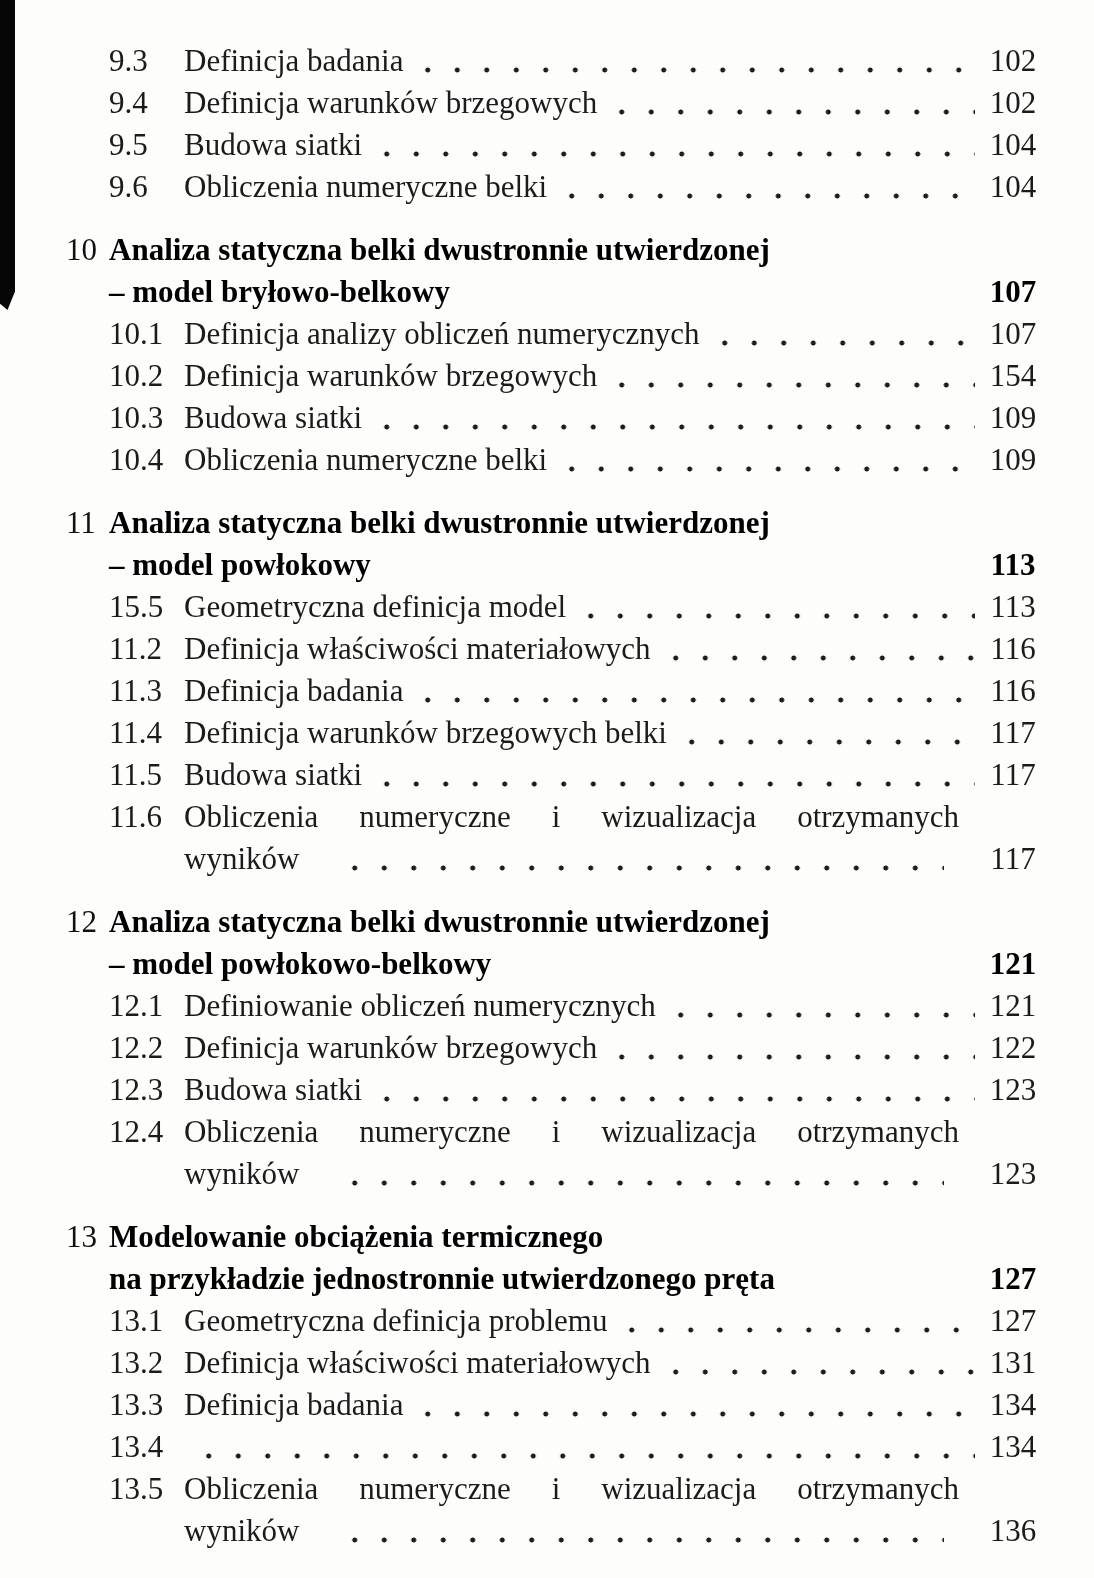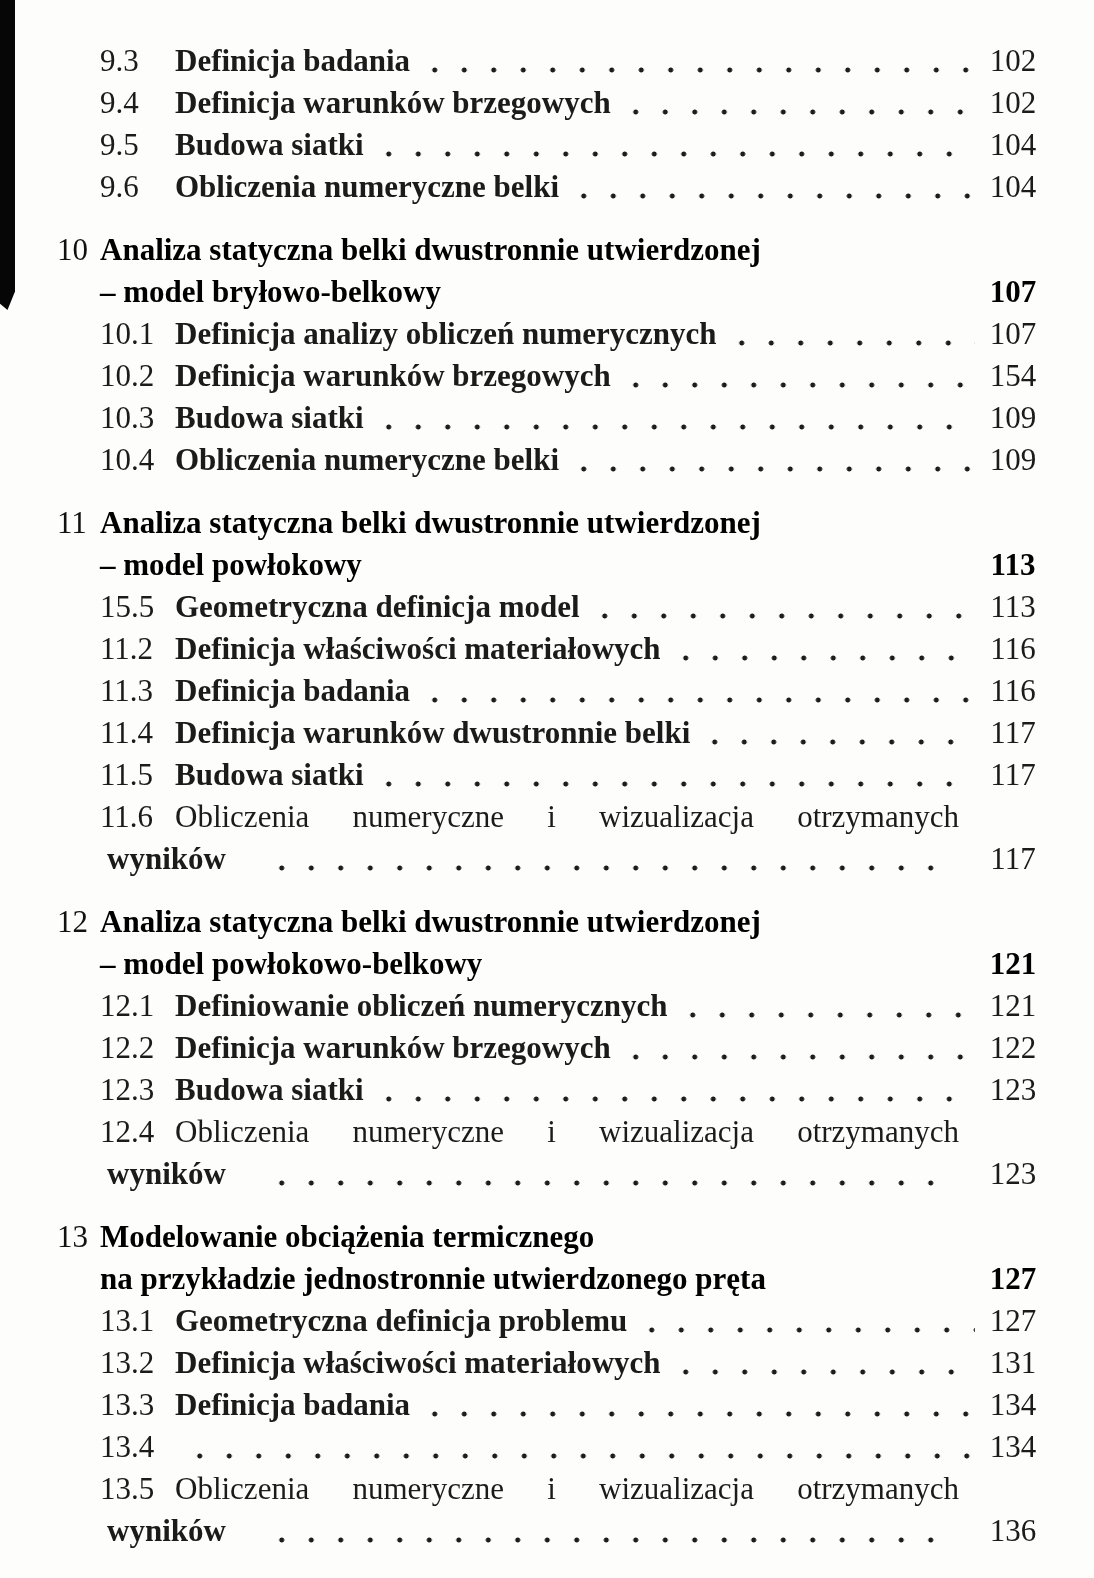--- a/index.html
+++ b/index.html
@@ -18,35 +18,35 @@
     left: 0;
     top: 0;
     width: 15px;
     height: 310px;
     background: #060606;
     clip-path: polygon(0 0, 100% 0, 100% 94%, 50% 100%, 0 98%);
   }
   .toc {
     position: absolute;
     top: 40px;
-    left: 57px;
+    left: 66px;
     right: 49px;
   }
   .row {
     display: flex;
     align-items: baseline;
     height: 42px;
     line-height: 42px;
     white-space: nowrap;
   }
   .indent { margin-left: 43px; }
-  .cont   { margin-left: 50px; gap: 31px; }
+  .cont   { margin-left: 118px; gap: 31px; }
   .chnum  { flex: 0 0 43px; font-weight: normal; color: #111; }
   .num    { flex: 0 0 75px; }
-  .title  { flex: 0 0 auto; font-weight: bold; }
+  .title  { flex: 0 0 auto; }
   .grow   { flex: 1 1 auto; }
   .fill   {
     flex: 1 1 auto;
     text-align: justify;
     text-align-last: justify;
     padding-right: 86px;
   }
   .dots {
     flex: 1 1 auto;
     align-self: stretch;
@@ -148,21 +148,21 @@
         <span class="page">116</span>
       </div>
       <div class="row indent">
         <span class="num">11.3</span>
         <span class="title">Definicja badania</span>
         <span class="dots"></span>
         <span class="page">116</span>
       </div>
       <div class="row indent">
         <span class="num">11.4</span>
-        <span class="title">Definicja warunków dwustronnie belki</span>
+        <span class="title">Definicja warunków brzegowych belki</span>
         <span class="dots"></span>
         <span class="page">117</span>
       </div>
       <div class="row indent">
         <span class="num">11.5</span>
         <span class="title">Budowa siatki</span>
         <span class="dots"></span>
         <span class="page">117</span>
       </div>
       <div class="row indent">

